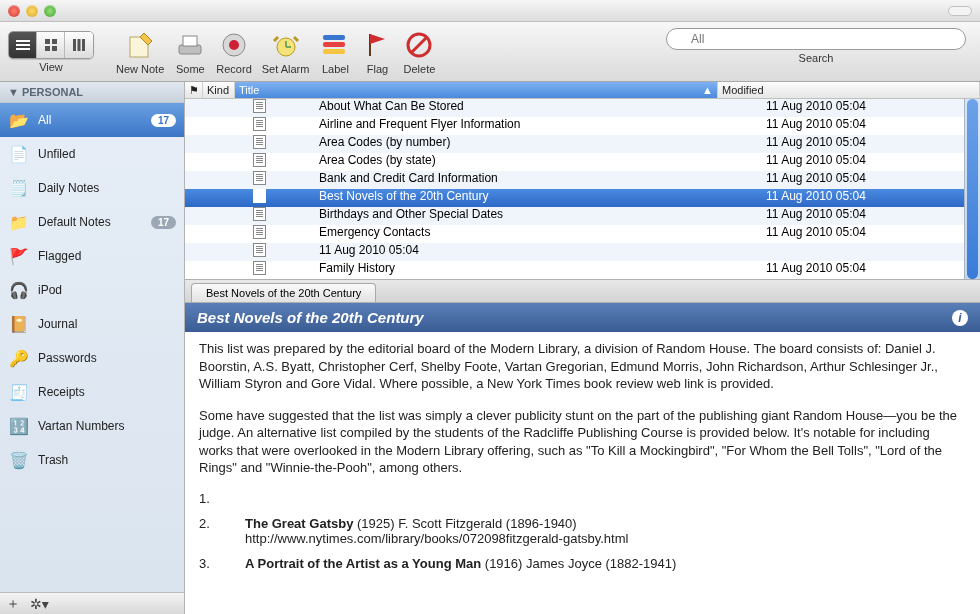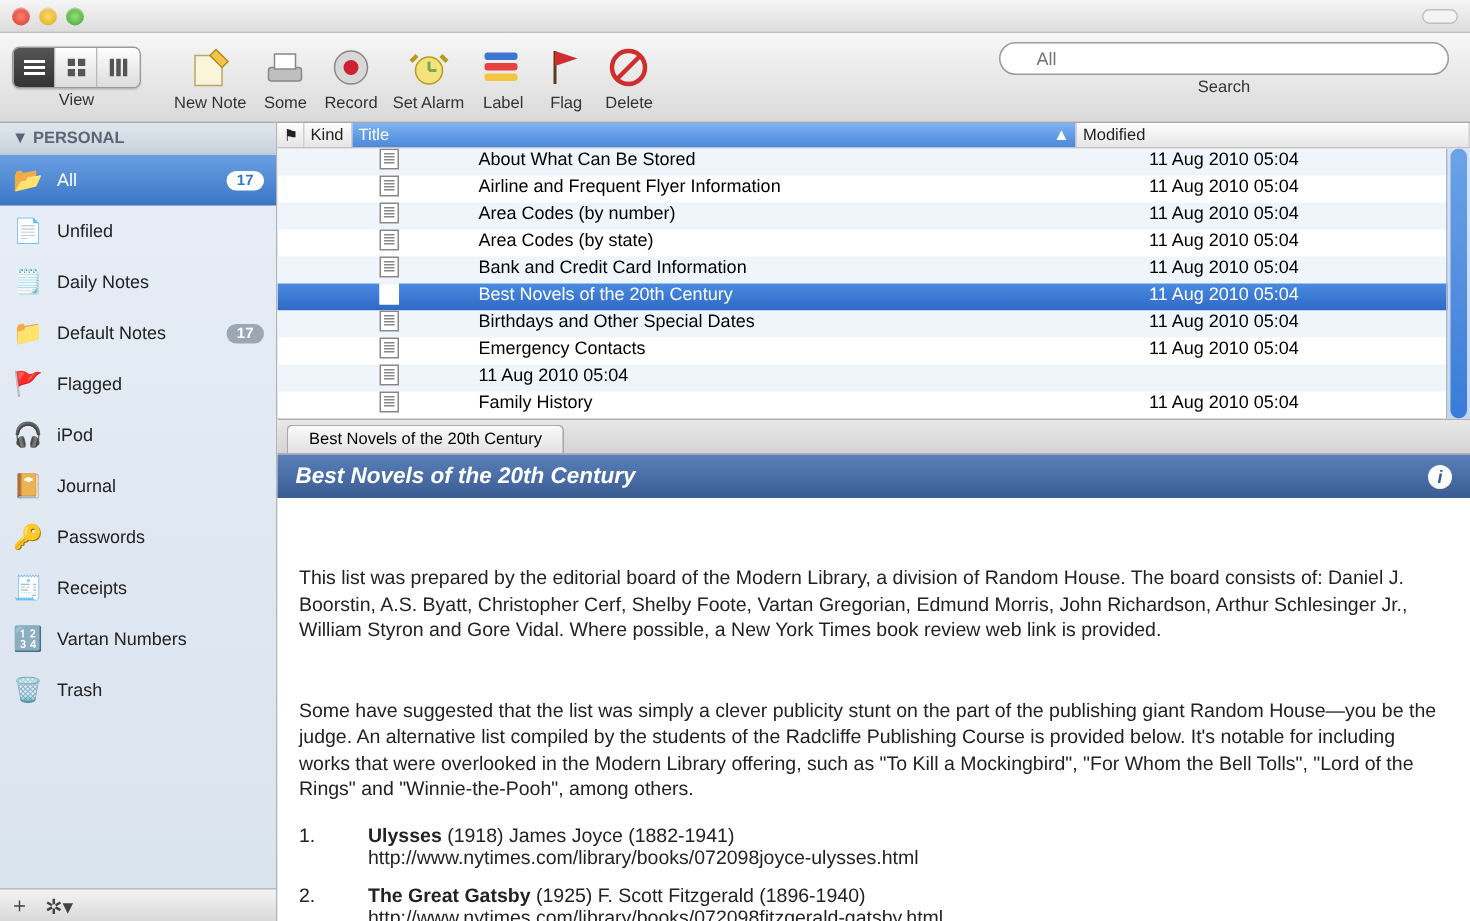--- a/index.html
+++ b/index.html
@@ -59,21 +59,21 @@
 .docicon{ width:13px; height:14px; background:#fff; border:1px solid #888; position:relative;}
 .docicon::before{content:""; position:absolute; left:2px; top:2px; width:7px; height:1px; background:#888; box-shadow:0 2px #888, 0 4px #888, 0 6px #888;}
 .row.selected .docicon{border-color:#fff;} .row.selected .docicon::before{background:#fff; box-shadow:0 2px #fff,0 4px #fff,0 6px #fff;}
 
 
 .tabbar{ height:24px; background:linear-gradient(#e8e8e8,#d4d4d4); border-top:1px solid #b0b0b0; border-bottom:1px solid #b0b0b0; display:flex; align-items:flex-end; padding-left:6px;}
 .tab{ background:linear-gradient(#fafafa,#e2e2e2); border:1px solid #a9a9a9; border-bottom:none; padding:3px 14px; font-size:11px; border-radius:4px 4px 0 0;}
 .note-title{ background:linear-gradient(#5a7fb8,#3a5c93); color:#fff; font-size:15px; font-weight:bold; font-style:italic; padding:6px 12px; display:flex; justify-content:space-between; align-items:center;}
 .info-circ{ width:16px; height:16px; border-radius:50%; background:#fff; color:#3a5c93; font-weight:bold; font-style:italic; display:flex; align-items:center; justify-content:center; font-size:12px;}
 .content{ flex:1; overflow:auto; padding:8px 14px; font-size:13px; color:#222; position:relative;}
-.content p{ margin-bottom:14px; line-height:1.35;margin-top:36px;}
+.content p{ margin-bottom:14px; line-height:1.35;}
 .content .entry{ display:flex; margin-bottom:10px;}
 .content .entry .num{ width:46px;}
 .content .entry .body-e{}
 .content .entry .et{ font-weight:bold;}
 .content::-webkit-scrollbar{width:15px;}
 
 
 svg{display:block;}
 </style>
 </head>
@@ -350,21 +350,20 @@
     <div class="note-title">
       <span>Best Novels of the 20th Century</span>
       <span class="info-circ">i</span>
     </div>
     <div class="content">
       <p>This list was prepared by the editorial board of the Modern Library, a division of Random House. The board consists of: Daniel J. Boorstin, A.S. Byatt, Christopher Cerf, Shelby Foote, Vartan Gregorian, Edmund Morris, John Richardson, Arthur Schlesinger Jr., William Styron and Gore Vidal. Where possible, a New York Times book review web link is provided.</p>
       <p>Some have suggested that the list was simply a clever publicity stunt on the part of the publishing giant Random House—you be the judge. An alternative list compiled by the students of the Radcliffe Publishing Course is provided below. It's notable for including works that were overlooked in the Modern Library offering, such as "To Kill a Mockingbird", "For Whom the Bell Tolls", "Lord of the Rings" and "Winnie-the-Pooh", among others.</p>
       <div id="entries">
           <div class="entry">
             <div class="num">1.</div>
-  <div class="body-e"><span class="et">Ulysses</span><span> (1918) James Joyce (1882-1941)</span><br><span>http://www.nytimes.com/library/books/072098joyce-ulysses.html</span></div>
           </div>
           <div class="entry">
             <div class="num">2.</div>
   <div class="body-e"><span class="et">The Great Gatsby</span><span> (1925) F. Scott Fitzgerald (1896-1940)</span><br><span>http://www.nytimes.com/library/books/072098fitzgerald-gatsby.html</span></div>
           </div>
           <div class="entry">
             <div class="num">3.</div>
   <div class="body-e"><span class="et">A Portrait of the Artist as a Young Man</span><span> (1916) James Joyce (1882-1941)</span></div>
           </div>
         </div>

